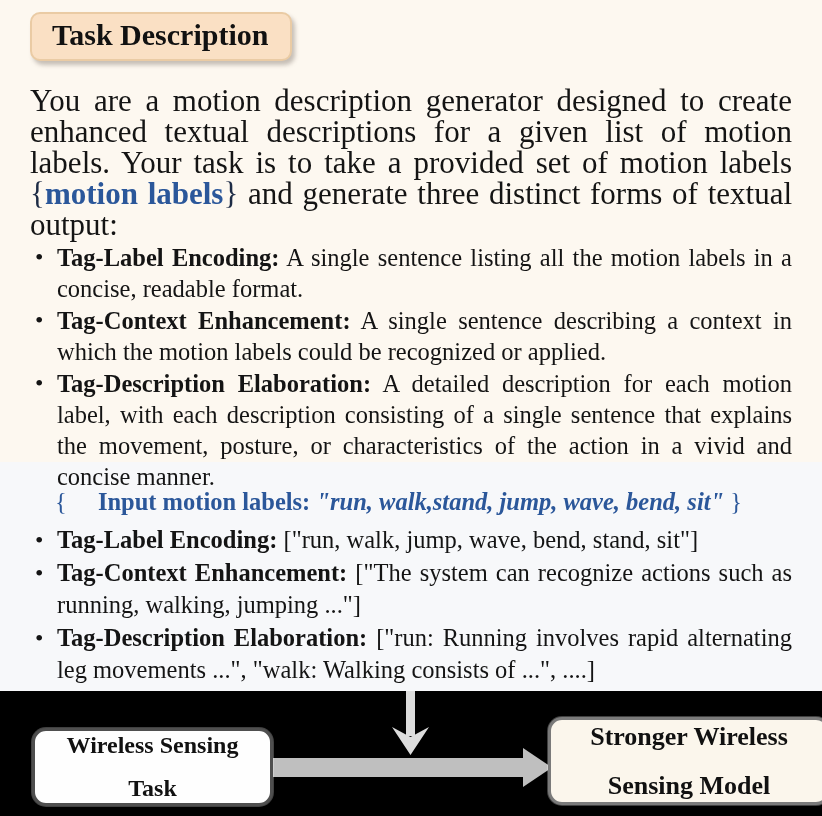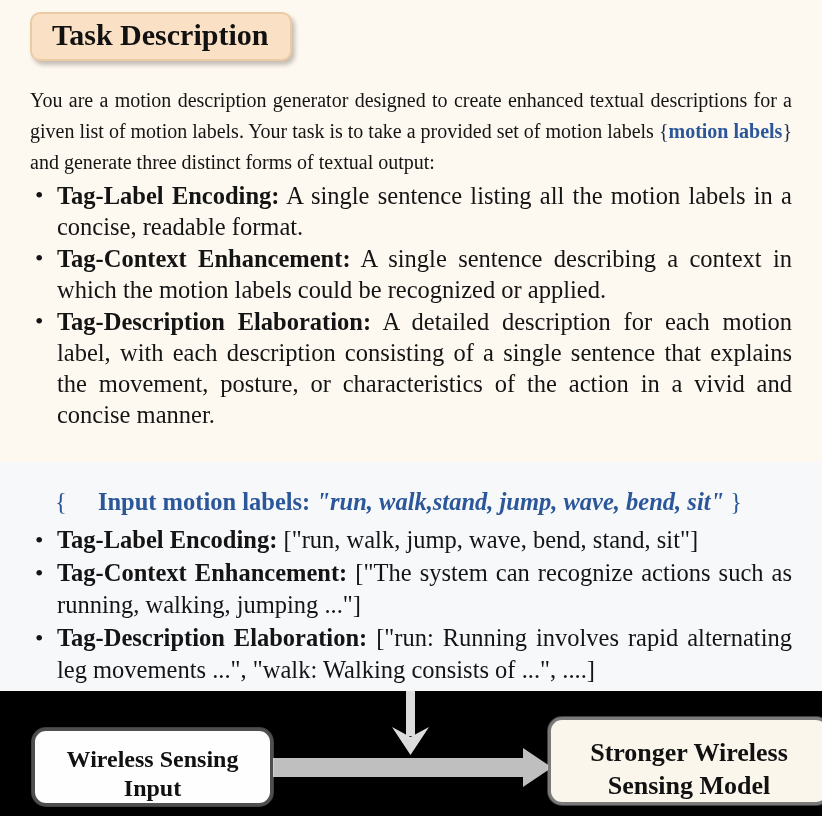--- a/index.html
+++ b/index.html
@@ -4,40 +4,40 @@
 <style>
   html,body{margin:0;padding:0;}
   body{width:822px;height:816px;background:#000;font-family:"Liberation Serif","DejaVu Serif",serif;}
   .page{width:822px;height:816px;display:flex;flex-direction:column;overflow:hidden;}
 
   
   .sec-top{height:462px;background:#FDF8F0;box-sizing:border-box;padding:12px 30px 0 30px;color:#141414;}
   .badge{display:inline-block;background:#FAE0C4;border:2px solid #EACBA4;border-radius:10px;
          padding:4px 22px 7px 20px;font-size:30px;font-weight:bold;color:#111;
          box-shadow:3px 4px 4px rgba(130,120,110,0.45);text-align:right;}
-  .para{margin:24px 0 0 0;font-size:20px;line-height:31px;text-align:justify;}
+  .para{margin:24px 0 0 0;font-size:31px;line-height:31px;text-align:justify;}
   .hl{color:#2B579A;font-weight:bold;}
   .brace{color:#1d2b45;}
   .bullets{margin-top:2px;}
   .bullet{position:relative;padding-left:27px;font-size:24.5px;line-height:31px;text-align:justify;margin-top:1px;}
   .bullet .marker{position:absolute;left:5px;top:0;font-size:24px;}
   .bullet .lead{font-weight:bold;margin-top:40px;}
 
   
   .sec-mid{height:229px;background:#F7F8FA;box-sizing:border-box;padding:16px 30px 0 30px;color:#141414;}
   .inputline{margin:8px 0 6px 25px;font-size:24.5px;line-height:32px;color:#2B579A;}
   .inputline .lbl{font-weight:bold;margin-left:25px;}
   .inputline .val{font-style:italic;font-weight:600;}
   .sec-mid .bullet{line-height:32px;}
 
   
   .sec-bottom{height:125px;background:#000;position:relative;overflow:hidden;}
   .arrow-layer{position:absolute;left:0;top:0;z-index:1;}
   .model-box{position:absolute;z-index:2;box-sizing:border-box;text-align:center;
-             font-weight:bold;color:#111;display:flex;flex-direction:column;justify-content:flex-end;}
+             font-weight:bold;color:#111;display:flex;flex-direction:column;justify-content:space-between;}
   .box-left{left:32px;top:37px;width:241px;height:78px;background:#FEFEFE;
             border:3px solid #4F4F4F;border-radius:14px;font-size:24px;line-height:29px;
             box-shadow:0 0 0 1px rgba(255,255,255,0.25);}
   .box-right{left:548px;top:26px;width:282px;height:88px;background:#FBF6EC;
              border:3px solid #7A7A7A;border-radius:14px;font-size:26px;line-height:33px;
              box-shadow:0 0 0 1px rgba(255,255,255,0.25);}
 </style>
 </head>
 <body>
 
@@ -76,21 +76,21 @@
       </g>
 
       <g>
         <rect x="273" y="67" width="252" height="19" fill="#BFBFBF"></rect>
         <polygon points="523,57 523,96 552,76.5" fill="#BFBFBF"></polygon>
       </g>
     </svg>
 
     <div class="model-box box-left">
       <span>Wireless Sensing</span>
-      <span>Input</span>
+      <span>Task</span>
     </div>
 
     <div class="model-box box-right">
       <span>Stronger Wireless</span>
       <span>Sensing Model</span>
     </div>
   </section>
 
 </div>
 

